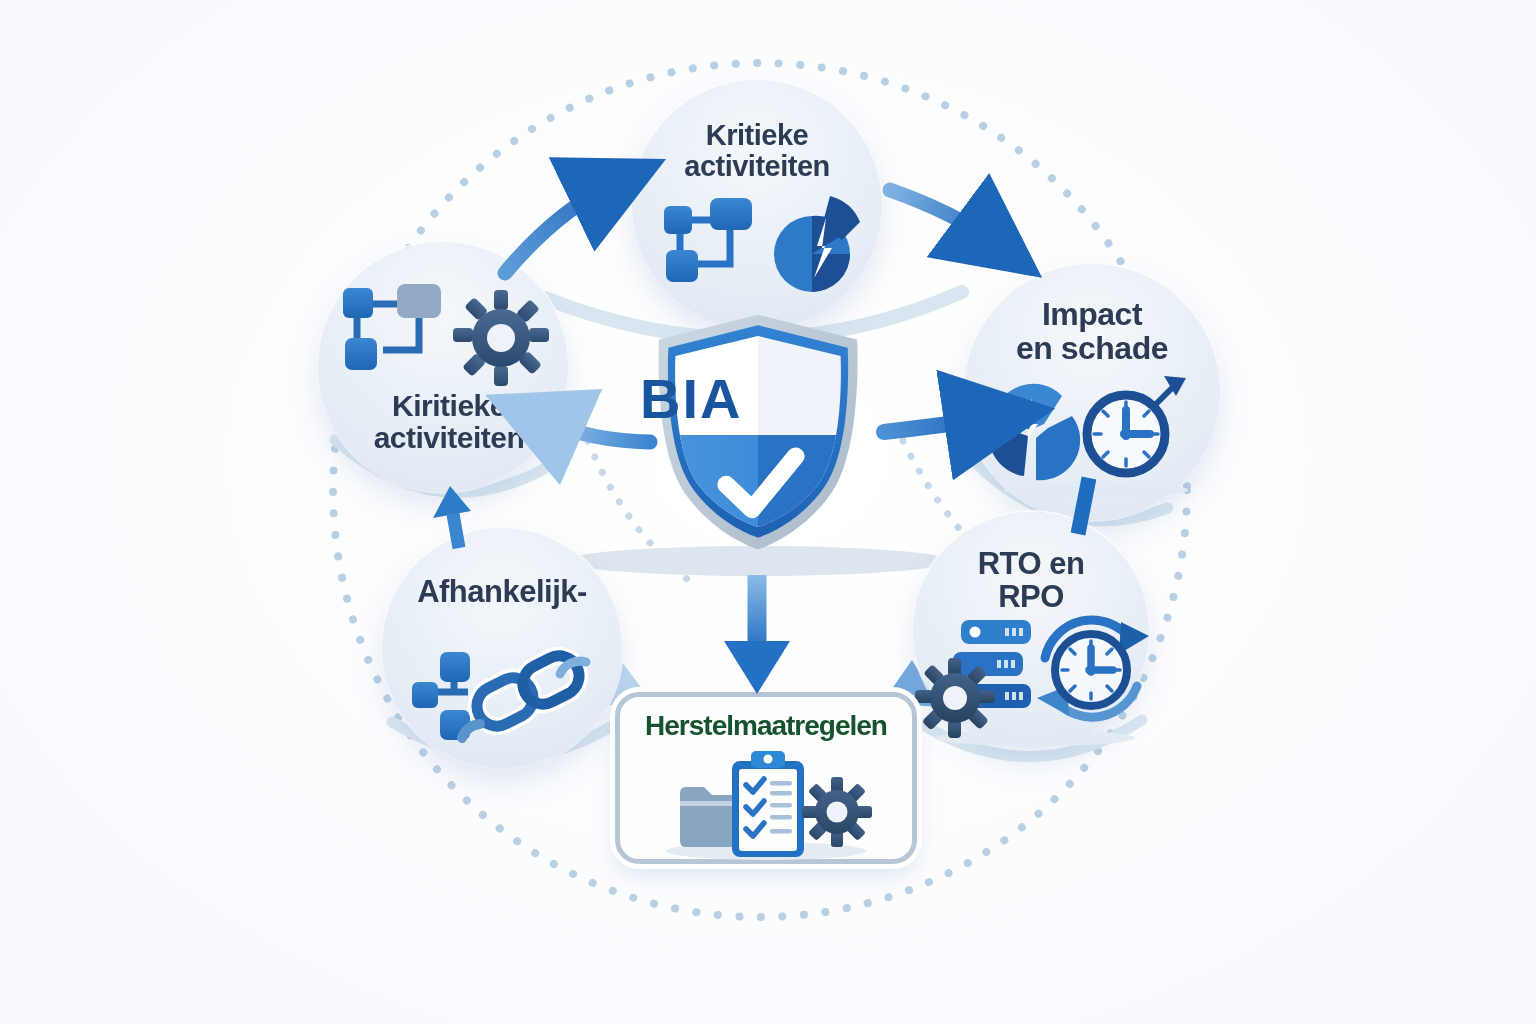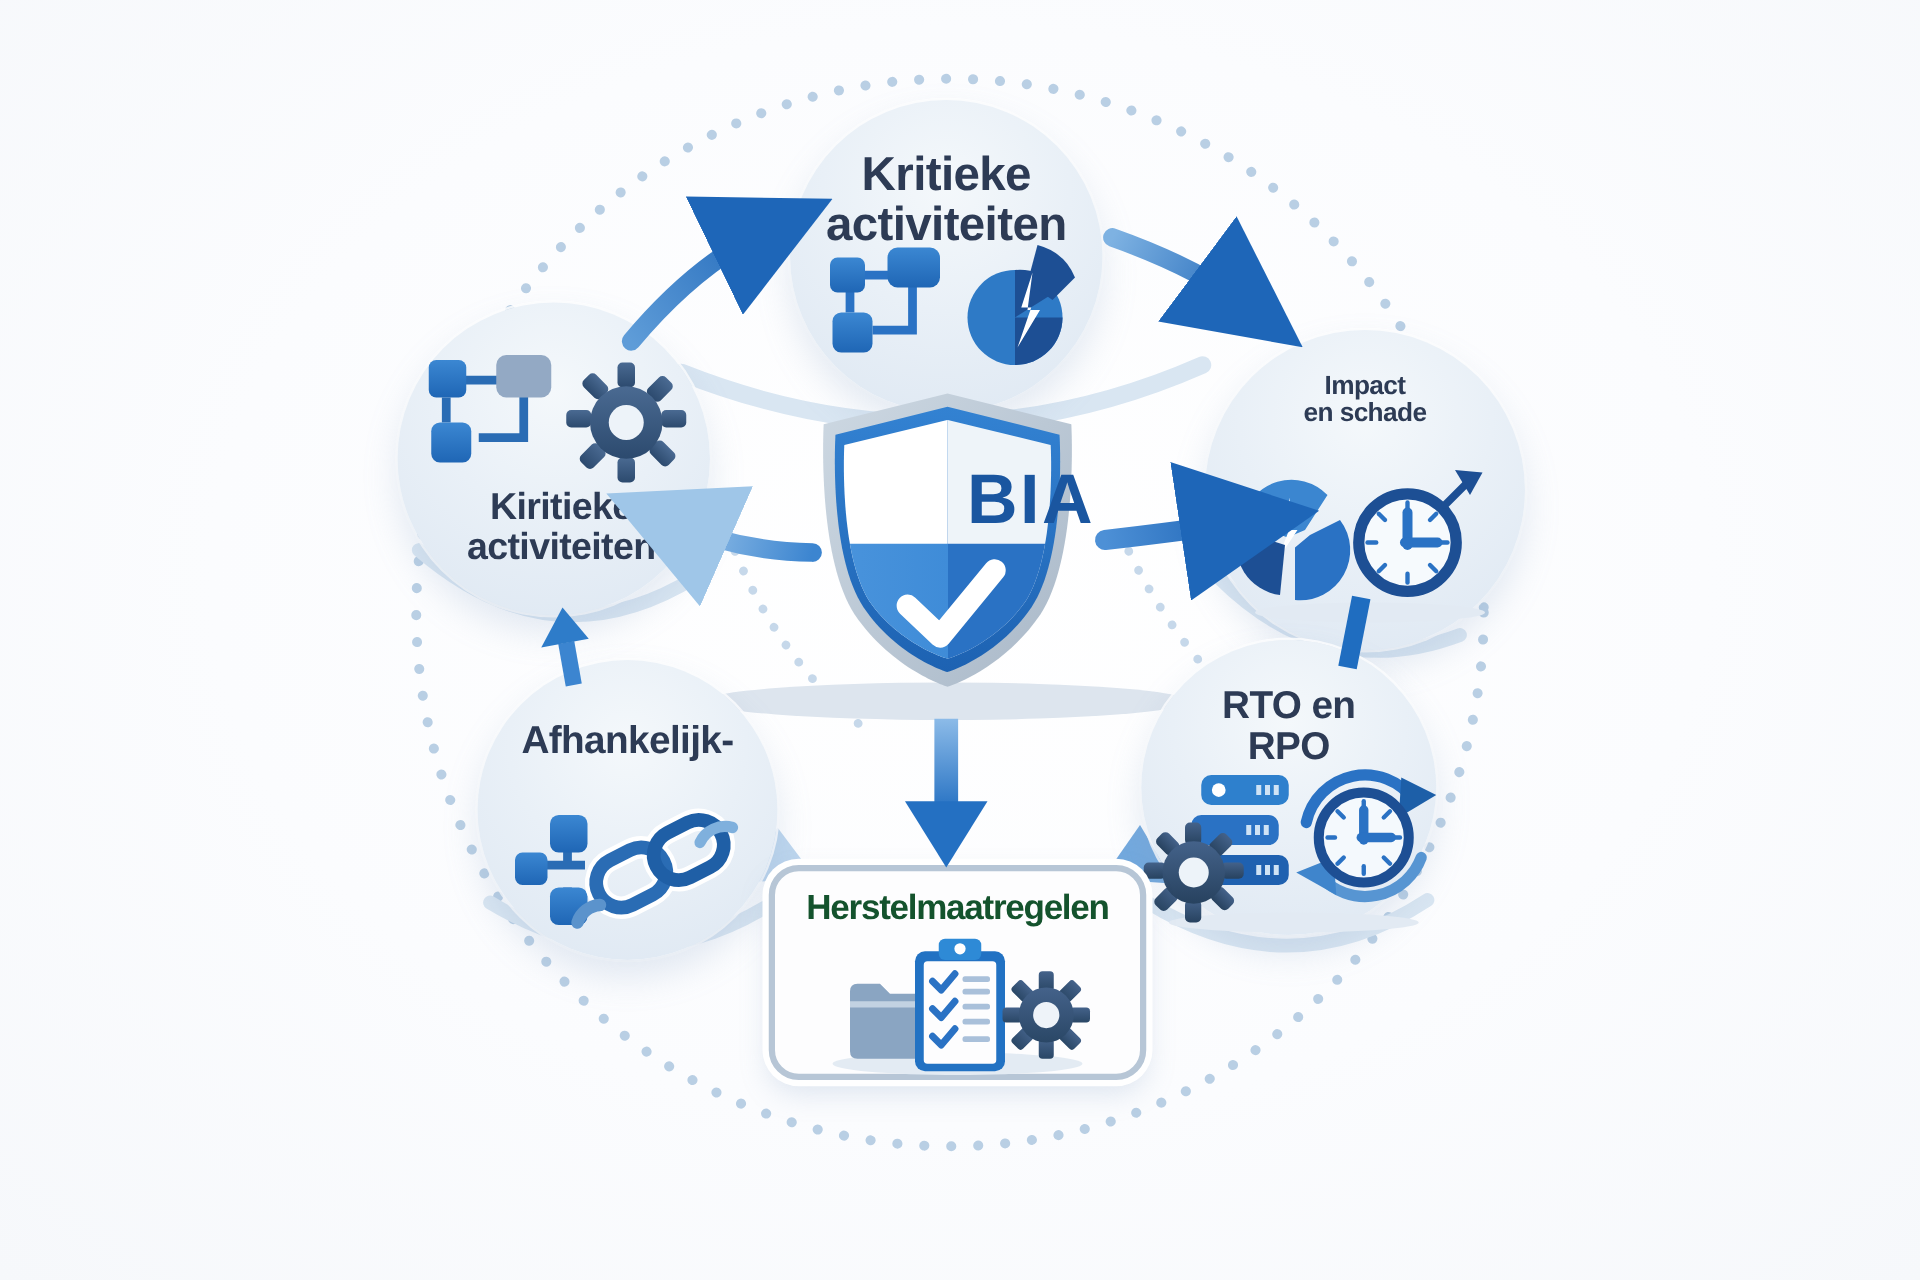--- a/index.html
+++ b/index.html
@@ -16,41 +16,41 @@
     position:absolute;border-radius:50%;z-index:1;
     background:radial-gradient(circle at 50% 28%, #f4f8fb 0%, #e9f0f7 45%, #dde7f2 100%);
     box-shadow:0 14px 28px rgba(130,160,195,.22), 0 0 0 2px rgba(255,255,255,.85);
     text-align:center;
   }
   .node-label{
     font-weight:bold;color:#2d3b55;line-height:1.06;letter-spacing:-.5px;
   }
   .node-label span{display:block}
   .iconrow{position:absolute;left:0;right:0;display:flex;justify-content:center;align-items:center}
-  #node-top .node-label{padding-top:40px;font-size:38px}
+  #node-top .node-label{padding-top:40px;font-size:29px}
   #node-top .iconrow{top:108px}
   #node-left .iconrow{top:34px}
   #node-left .node-label{position:absolute;left:12px;right:0;top:148px;font-size:30px}
-  #node-right .node-label{padding-top:34px;font-size:21px}
+  #node-right .node-label{padding-top:34px;font-size:32px}
   #node-right .iconrow{top:108px}
   #node-bleft .node-label{padding-top:48px;font-size:31px}
   #node-bleft .iconrow{top:120px;justify-content:flex-start;padding-left:28px}
   #node-bright .node-label{padding-top:36px;font-size:31px}
   #node-bright .iconrow{top:94px}
   #box-herstel{
     position:absolute;left:615px;top:692px;width:302px;height:172px;z-index:1;
     background:#fdfdfe;border:5px solid #b7c6d6;border-radius:24px;box-sizing:border-box;
     box-shadow:0 0 0 5px #ffffff, 0 10px 22px rgba(130,160,195,.25);
     text-align:center;
   }
   #box-herstel .node-label{margin-top:14px;font-size:28px;letter-spacing:-1px;color:#14532d}
   #box-herstel .iconrow{top:52px}
   #shield-wrap{position:absolute;left:640px;top:310px;width:236px;height:250px;z-index:3}
   #bia-label{
-    position:absolute;left:640px;top:366px;width:236px;z-index:4;text-align:right;
+    position:absolute;left:640px;top:366px;width:236px;z-index:4;text-align:left;
     font-size:56px;font-weight:bold;letter-spacing:2px;color:#1a56a0;
   }
 </style>
 </head>
 <body>
 
 <div id="stage">
 
   <svg id="layer-back" class="layer" width="1536" height="1024" viewBox="0 0 1536 1024">
     <circle cx="760" cy="490" r="427" fill="none" stroke="#b9cfe4" stroke-width="8" stroke-dasharray="0.1 21.5" stroke-linecap="round"></circle>

